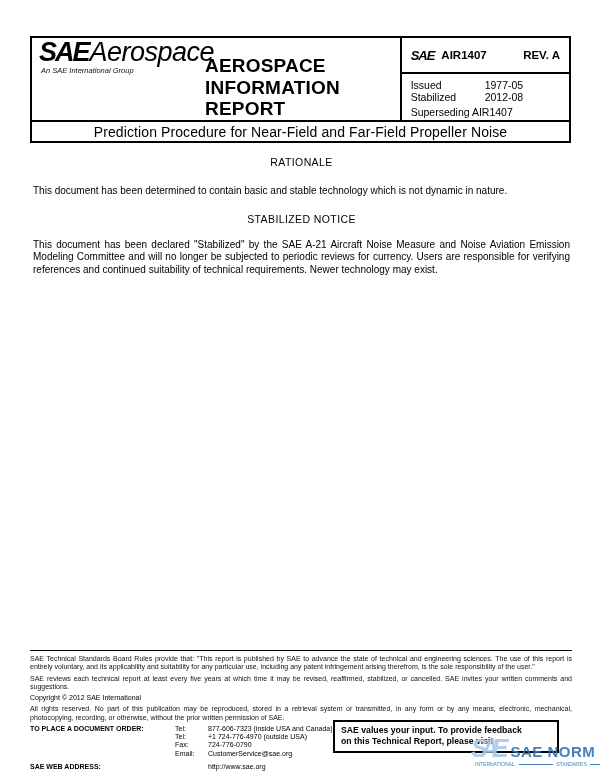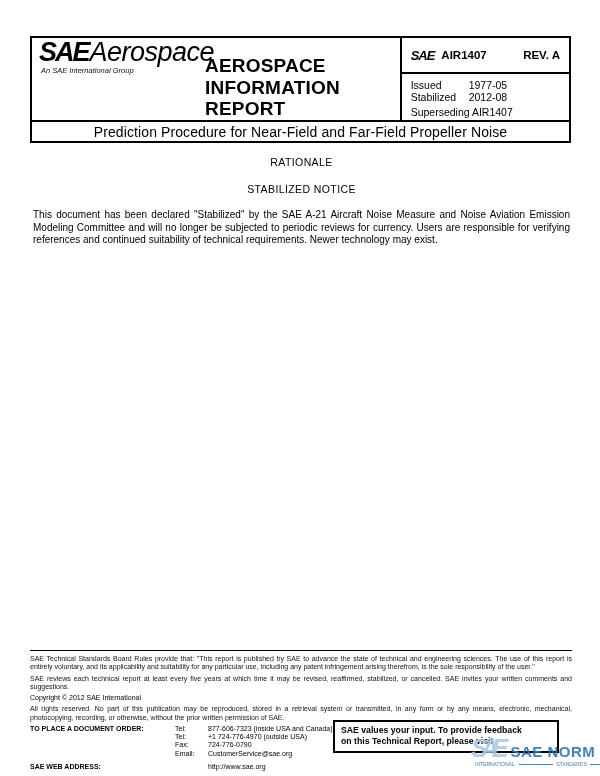--- a/index.html
+++ b/index.html
@@ -19,21 +19,21 @@
   .logo-sae { font-weight:900; letter-spacing:-2px; padding-right:1px; }
   .logo-aero { font-weight:400; letter-spacing:-0.5px; }
   .logo-tagline { font-size:7.5px; font-style:italic; margin-top:1px; margin-left:2px; color:#111; }
   .doc-type { position:absolute; left:173px; top:17px; width:185px; font-size:19px; font-weight:700; line-height:21.5px; letter-spacing:0.2px; }
   .header-right { width:170px; border-left:2px solid #000; display:flex; flex-direction:column; }
   .hr-row1 { height:36px; border-bottom:2px solid #000; display:flex; align-items:center; padding:0 9px; }
   .sae-mark { font-weight:900; font-style:italic; font-size:13px; letter-spacing:-1px; }
   .doc-number { font-weight:700; font-size:11.5px; margin-left:7px; }
   .rev { font-weight:700; font-size:11.5px; margin-left:auto; }
   .hr-row2 { flex:1; padding:5px 9px 2px; font-size:10.5px; position:relative; }
-  .meta-line { display:flex; line-height:12px; }
+  .meta-line { display:flex; line-height:12px;gap:16px; }
   .meta-label { width:58px; }
   .superseding { position:absolute; bottom:2px; left:9px; line-height:12px; }
   .header-title-bar { border-top:2px solid #000; height:21px; display:flex; align-items:center; justify-content:center; font-size:14px; letter-spacing:0.1px; }
 
   
   .doc-body { position:absolute; left:33px; top:156px; width:537px; font-size:10px; }
   .center-heading { text-align:center; font-size:10.5px; letter-spacing:0.4px; }
   .para1 { margin-top:17px; line-height:12.5px; }
   .heading2 { margin-top:15px; }
   .para2 { margin-top:14px; line-height:12.5px; text-align:justify; }
@@ -95,20 +95,21 @@
           </div>
           <div class="superseding">Superseding AIR1407</div>
         </div>
       </div>
     </div>
     <div class="header-title-bar">Prediction Procedure for Near-Field and Far-Field Propeller Noise</div>
   </div>
 
   <div class="doc-body">
     <div class="center-heading">RATIONALE</div>
+    <p class="para1">This document has been determined to contain basic and stable technology which is not dynamic in nature.</p>
     <div class="center-heading heading2">STABILIZED NOTICE</div>
     <p class="para2">This document has been declared "Stabilized" by the SAE A-21 Aircraft Noise Measure and Noise Aviation Emission Modeling Committee and will no longer be subjected to periodic reviews for currency. Users are responsible for verifying references and continued suitability of technical requirements. Newer technology may exist.</p>
   </div>
 
   <div class="footer">
     <div class="rule"></div>
     <p class="legal">SAE Technical Standards Board Rules provide that: "This report is published by SAE to advance the state of technical and engineering sciences. The use of this report is entirely voluntary, and its applicability and suitability for any particular use, including any patent infringement arising therefrom, is the sole responsibility of the user."</p>
     <p class="legal">SAE reviews each technical report at least every five years at which time it may be revised, reaffirmed, stabilized, or cancelled. SAE invites your written comments and suggestions.</p>
     <p class="copyright">Copyright © 2012 SAE International</p>
     <p class="legal">All rights reserved. No part of this publication may be reproduced, stored in a retrieval system or transmitted, in any form or by any means, electronic, mechanical, photocopying, recording, or otherwise, without the prior written permission of SAE.</p>

